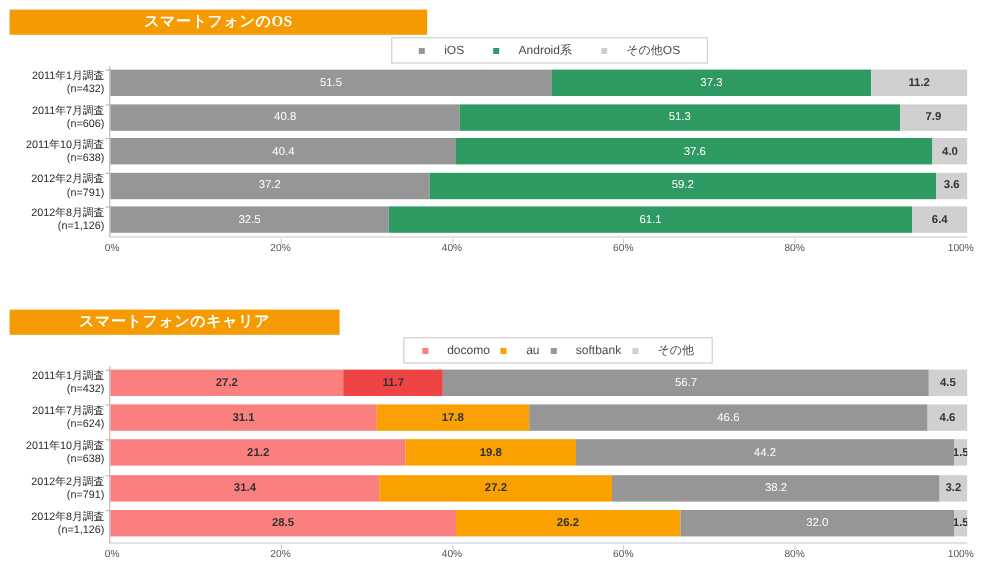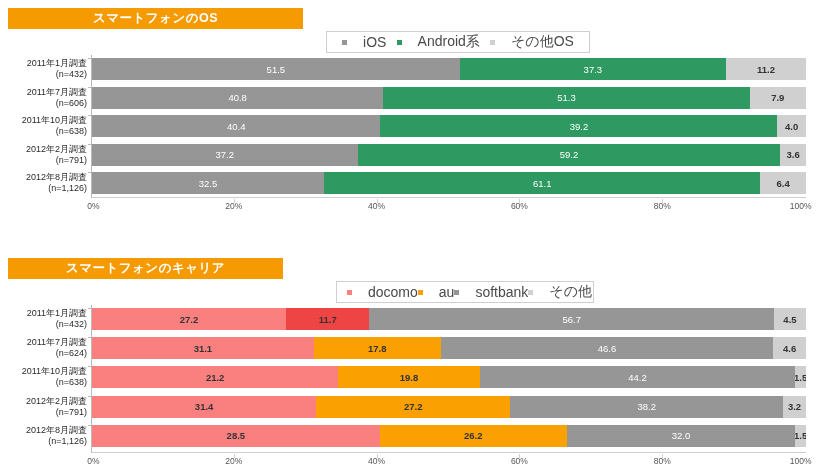--- a/index.html
+++ b/index.html
@@ -23,39 +23,39 @@
     height:21px;
     background:#F59A00;
     color:#ffffff;
     font-size:12.5px;
     font-weight:bold;
     letter-spacing:.5px;
     text-align:center;
     line-height:21px;
     box-sizing:border-box;
   }
-  #banner-os{width:295px;}
+  #banner-os{width:348px;font-family:Liberation Serif, serif;}
   #banner-carrier{width:275px;}
 
   
   .legend{
     position:absolute;
     top:31px;
     background:#ffffff;
     border:1px solid #cfcfcf;
     box-sizing:border-box;
     height:22px;
     display:flex;
     align-items:center;
     justify-content:space-around;
     padding:0 10px;
   }
   #legend-os{left:326px;width:264px;}
   #legend-carrier{left:336px;width:258px;}
-  .legend-item{display:flex;align-items:center;gap:16px;font-size:14px;color:#4a4a4a;white-space:nowrap;}
+  .legend-item{display:flex;align-items:center;gap:16px;font-size:10px;color:#4a4a4a;white-space:nowrap;}
   .legend-swatch{width:5px;height:5px;display:inline-block;}
 
   
   .plot{
     position:absolute;
     left:91px;
     width:714px;
     border-left:1px solid #b9b9b9;
     border-bottom:1px solid #cfcfcf;
     box-sizing:content-box;
@@ -184,21 +184,21 @@
         <div class="row-tick"></div>
         <div class="cat">
           <span class="l1">2011年10月調査</span>
           <span class="l2">(n=638)</span>
         </div>
         <div class="bar">
           <div class="seg" style="width: 40.4%; background: rgb(150, 150, 150); color: rgb(255, 255, 255);">
             <span>40.4</span>
           </div>
           <div class="seg" style="width: 55.6%; background: rgb(46, 153, 96); color: rgb(255, 255, 255);">
-            <span>39.2</span>
+            <span>37.6</span>
           </div>
           <div class="seg" style="width: 4%; background: rgb(208, 208, 208); color: rgb(51, 51, 51); font-weight: bold;">
             <span>4.0</span>
           </div>
         </div>
       </div>
       <div class="row" style="position: absolute; left: 0px; right: 0px; top: 88.5px; height: 22px;">
         <div class="row-tick"></div>
         <div class="cat">
           <span class="l1">2012年2月調査</span>

